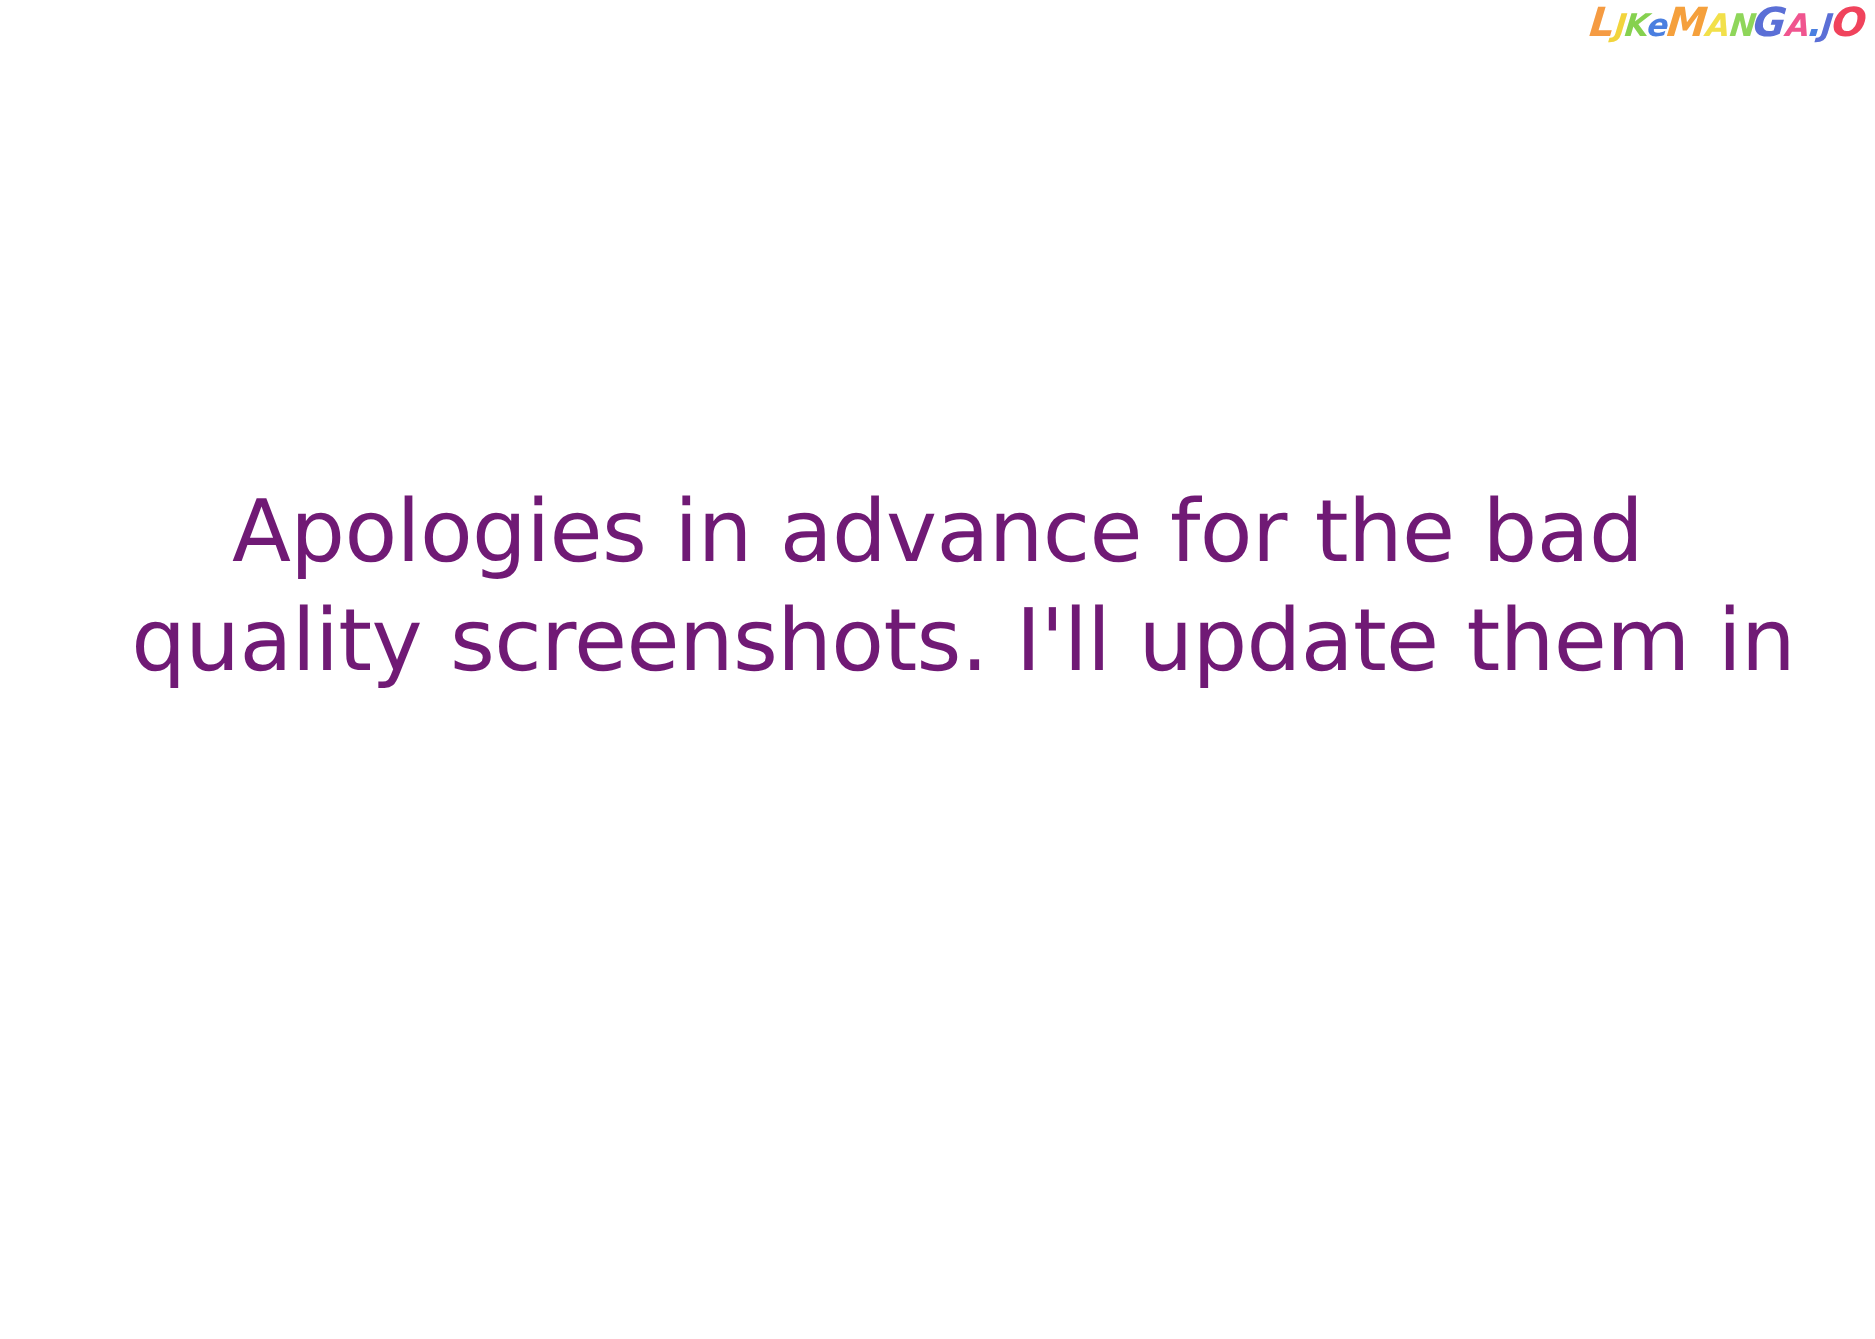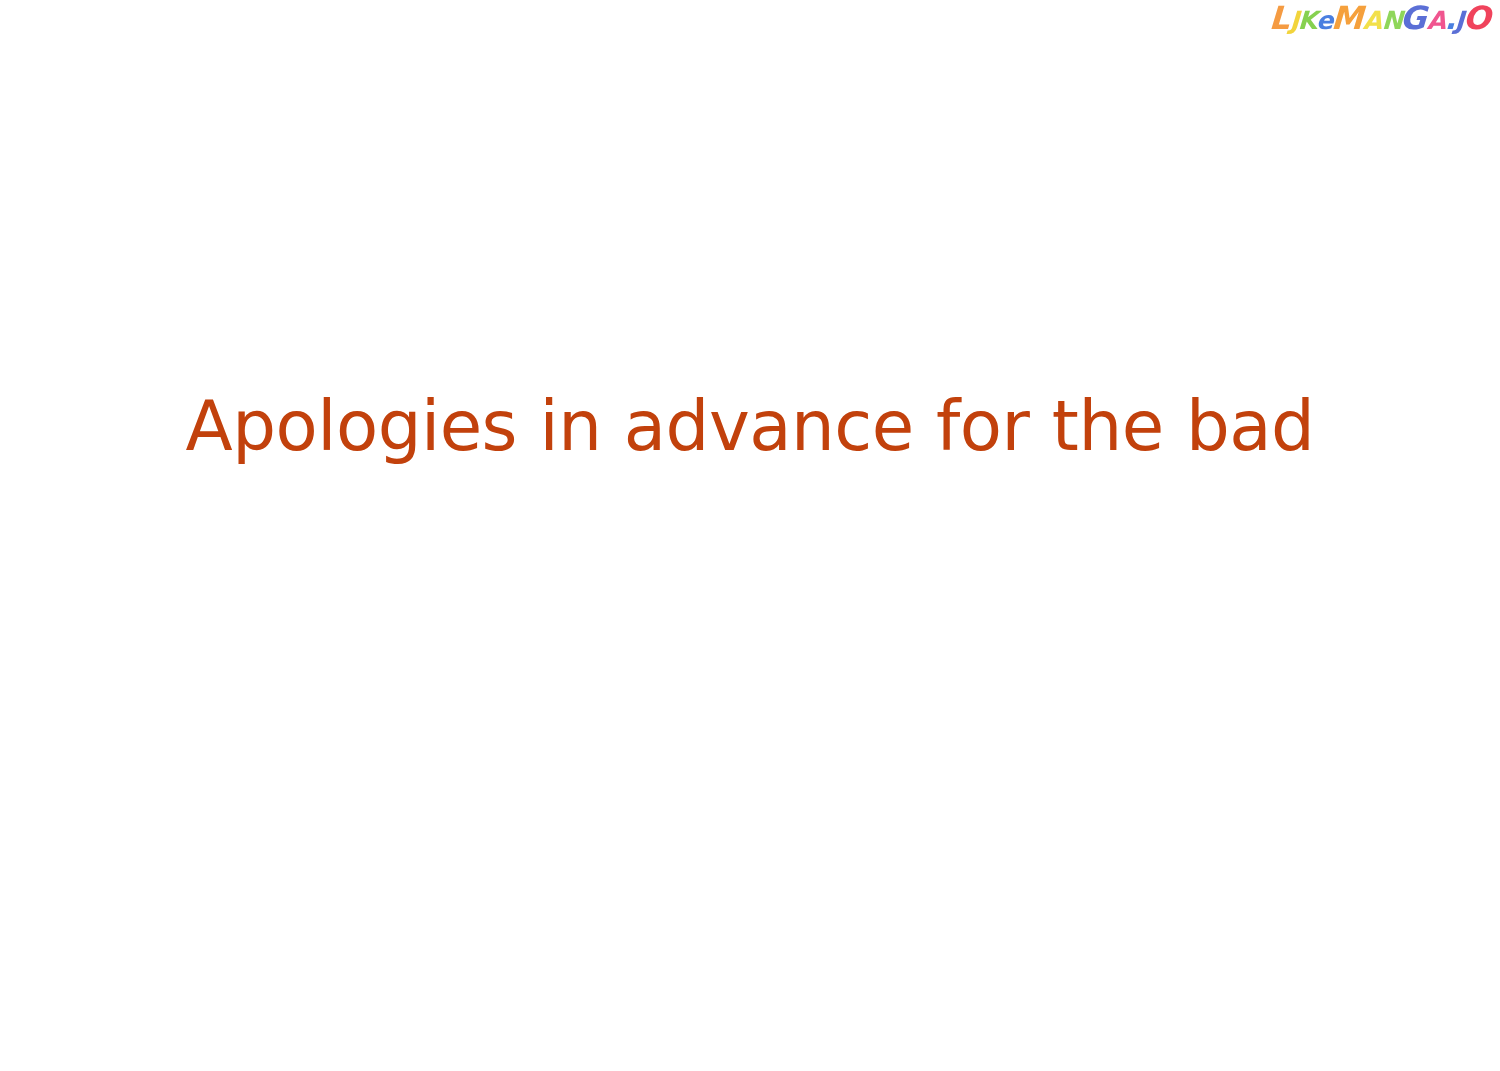--- a/index.html
+++ b/index.html
@@ -83,22 +83,23 @@
     display: block;
     white-space: nowrap;
   }
 </style>
 </head>
 <body>
 
 <div class="page" style="background: rgb(255, 255, 255);">
 
   <div class="caption-block">
-    <div class="caption" style="color: #c2410c;">
+    <div class="caption" style="color: #701a75;">
       <span class="line">Apologies in advance for the bad</span>
+      <span class="line">quality screenshots. I'll update them in</span>
     </div>
   </div>
 
   <div class="watermark">
     <span class="wm-char big" style="color: rgb(245, 155, 66);">L</span>
     <span class="wm-char small" style="color: rgb(242, 212, 60);">J</span>
     <span class="wm-char small" style="color: rgb(134, 209, 79);">K</span>
     <span class="wm-char small" style="color: rgb(74, 127, 224);">e</span>
     <span class="wm-char big" style="color: rgb(245, 160, 60);">M</span>
     <span class="wm-char small" style="color: rgb(242, 224, 74);">A</span>

